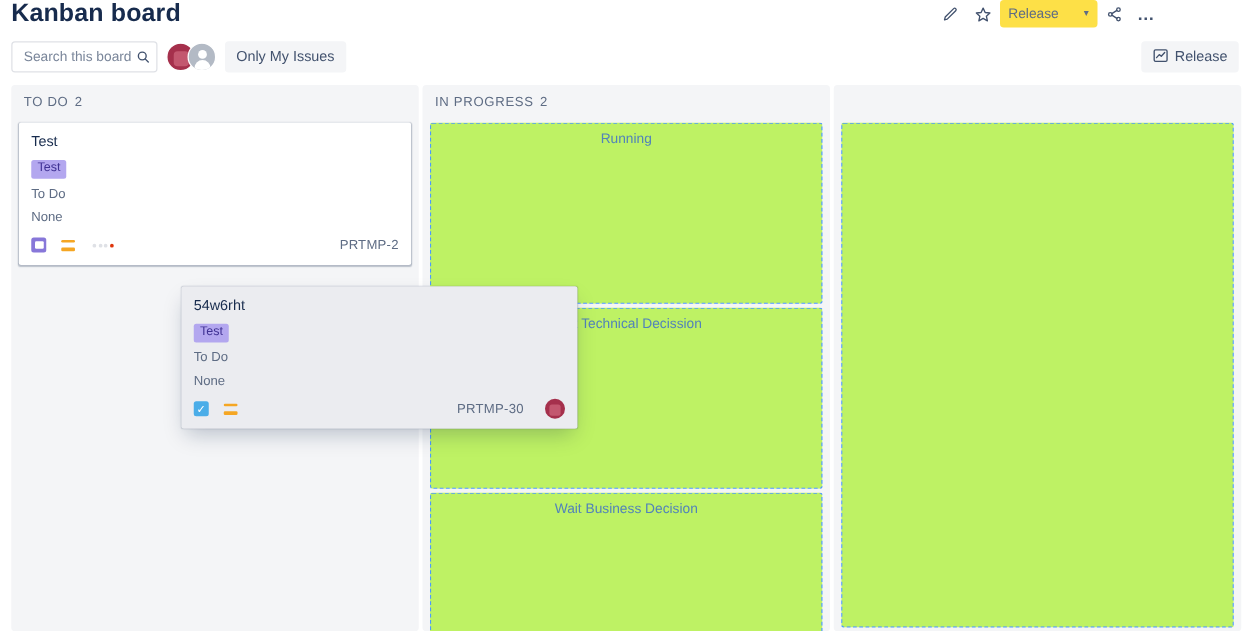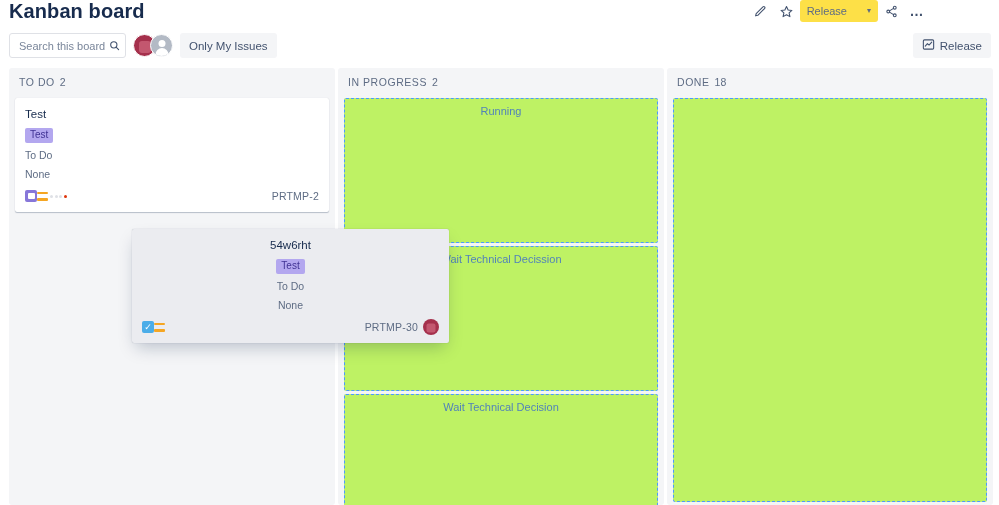--- a/index.html
+++ b/index.html
@@ -118,21 +118,21 @@
     cursor: pointer; position: relative;
   }
   .card-title { font-size: 11.5px; color: #172b4d; line-height: 14px; }
   .tag {
     display: inline-block; margin-top: 7px; padding: 1px 5px 2px 5px;
     background: #b3a7ef; color: #403294; font-size: 10px; border-radius: 2px;
     line-height: 12px;
   }
   .card-meta { margin-top: 6px; font-size: 10.5px; color: #5e6c84; line-height: 13px; }
   .card-footer {
-    margin-top: 7px; display: flex; align-items: center; gap: 0; height: 16px;
+    margin-top: 7px; display: flex; align-items: center; gap: 12px; height: 16px;
   }
   .card-key {
     margin-left: auto; font-size: 10.5px; color: #5e6c84; letter-spacing: .2px;
   }
 
   
   .ic-story {
     width: 12px; height: 12px; border-radius: 2px; background: #8777d9;
     display:flex; align-items:center; justify-content:center;
   }
@@ -159,24 +159,24 @@
     text-align: center; color: #5283b9; font-size: 11px; padding-top: 6px;
     font-family: "Liberation Sans", sans-serif;
   }
   #dz-running { height: 145px; }
   #dz-tech { height: 145px; margin-top: 3px; }
   #dz-biz { height: 143px; margin-top: 3px; }
   #dz-done { height: 404px; }
 
   
   .drag-card {
-    position: absolute; left: 132px; top: 229px; width: 317px;
+    position: absolute; left: 145px; top: 229px; width: 317px;
     background: #ebecf0; border-radius: 2px; padding: 9px 10px 8px 10px;
     box-shadow: 0 8px 16px -4px rgba(9,30,66,.25), 0 0 1px rgba(9,30,66,.31);
-    z-index: 40; cursor: grabbing; text-align: center;
+    z-index: 40; cursor: grabbing;
   }
   .drag-card .avatar-sm {
     width: 16px; height: 16px; border-radius: 50%; background: #a5304c;
     position: relative; overflow: hidden; margin-left: 5px;
   }
   .drag-card .avatar-sm .face {
     position:absolute; left:50%; top:56%; transform:translate(-50%,-50%);
     width:9px; height:9px; border-radius:2px; background:#c3576f;
   }
 </style>
@@ -291,30 +291,26 @@
         <span class="col-count">2</span>
       </div>
       <div class="col-body">
         <div class="dropzone" id="dz-running">
           <div class="dz-label">Running</div>
         </div>
         <div class="dropzone" id="dz-tech">
           <div class="dz-label">Wait Technical Decission</div>
         </div>
         <div class="dropzone" id="dz-biz">
-          <div class="dz-label">Wait Technical Decision</div>
+          <div class="dz-label">Wait Business Decision</div>
         </div>
       </div>
     </div>
 
     <div class="column">
-      <div class="col-header">
-        <span>DONE</span>
-        <span class="col-count">18</span>
-      </div>
       <div class="col-body">
         <div class="dropzone" id="dz-done">
           <div class="dz-label"></div>
         </div>
       </div>
     </div>
 
   </div>
 
   <div class="drag-card">

